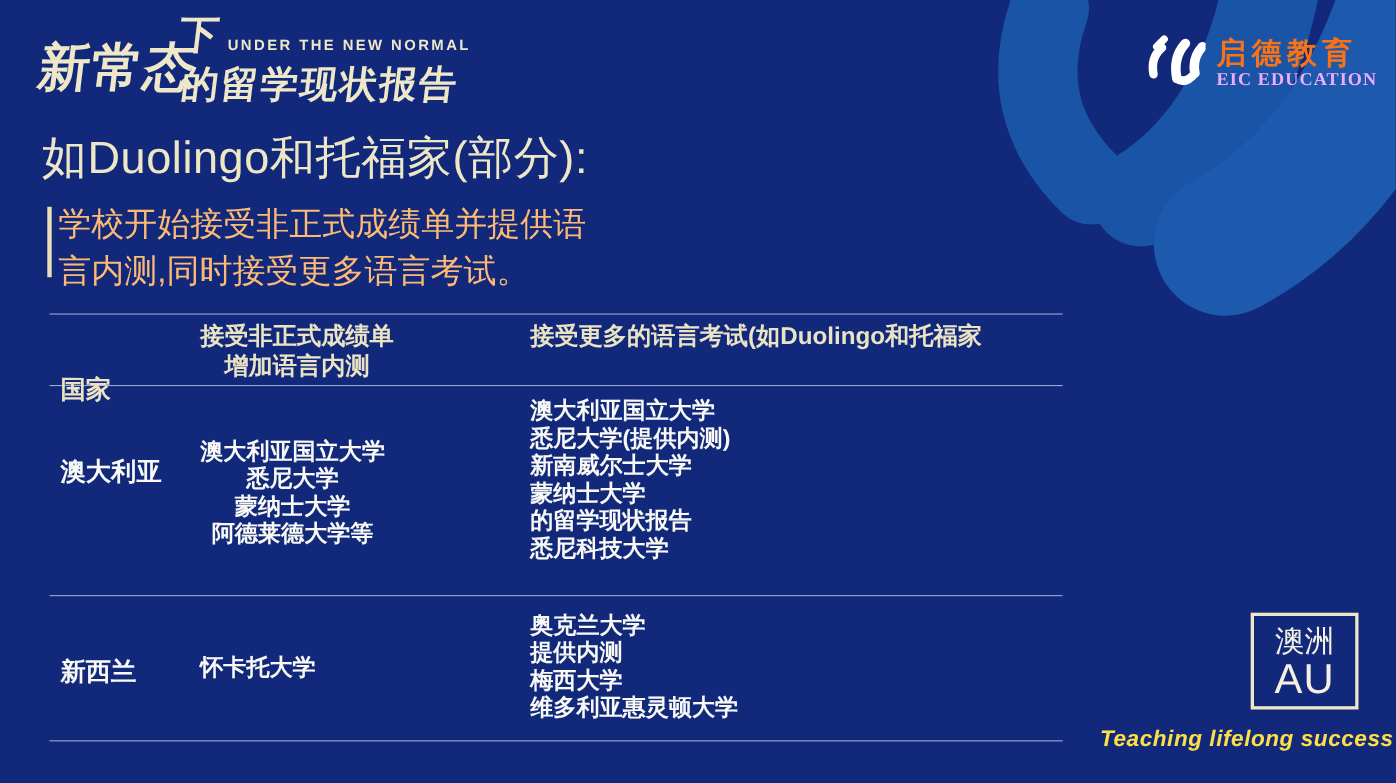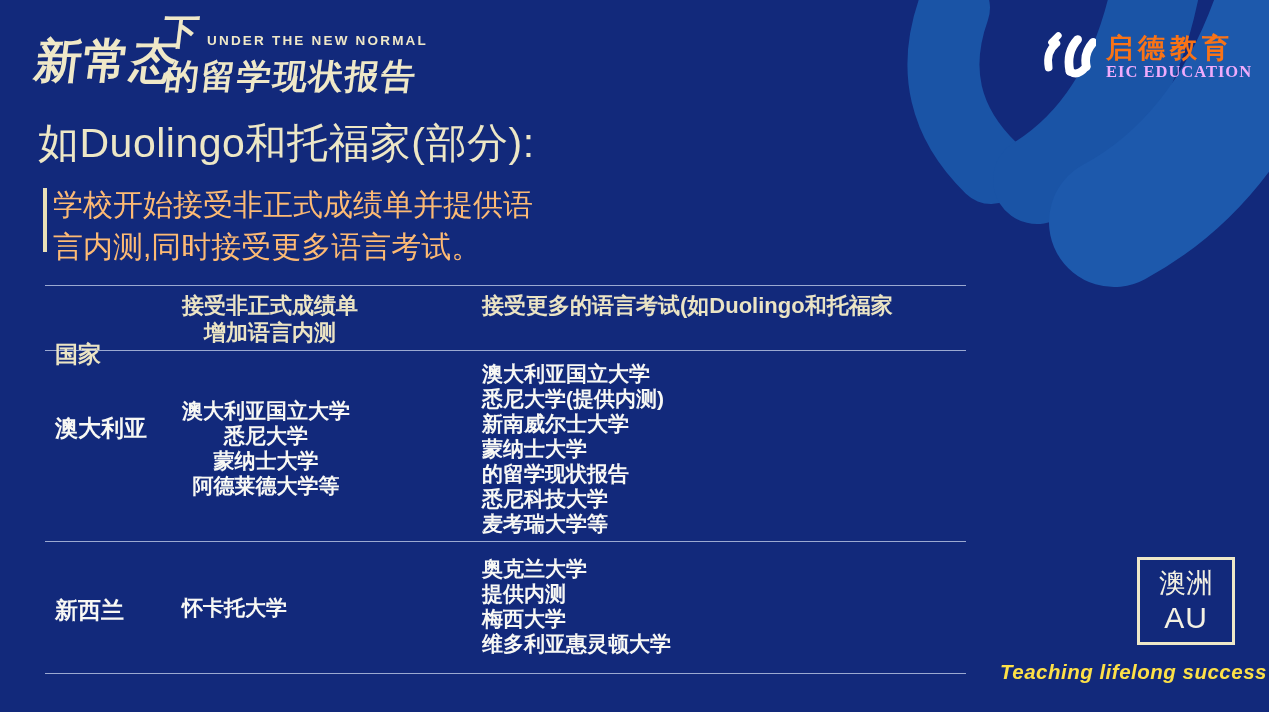--- a/index.html
+++ b/index.html
@@ -34,21 +34,21 @@
   .c3{left:482px;font-size:21px;line-height:25px;}
   .hdr.c2,.hdr.c3{font-size:22px;line-height:27px;}
   
   .au-badge{
     position:absolute;left:1137px;top:557px;width:98px;height:88px;
     border:3px solid #EEE8C8;box-sizing:border-box;
     display:flex;flex-direction:column;align-items:center;justify-content:center;
     color:#F4F1E2;
   }
   .au-cn{font-size:27px;line-height:33px;}
-  .au-code{font-size:30px;line-height:36px;letter-spacing:1px;}
+  .au-code{font-size:38px;line-height:36px;letter-spacing:1px;}
   
   .slogan{
     position:absolute;left:1000px;top:660px;width:240px;text-align:center;
     font-size:20.5px;font-weight:bold;font-style:italic;color:#fde047;letter-spacing:0.5px;
     white-space:nowrap;
   }
 </style>
 </head>
 <body>
 
@@ -113,21 +113,20 @@
         <div>蒙纳士大学</div>
         <div>阿德莱德大学等</div>
       </div>
       <div class="cell c3" style="top:361px;">
         <div>澳大利亚国立大学</div>
         <div>悉尼大学(提供内测)</div>
         <div>新南威尔士大学</div>
         <div>蒙纳士大学</div>
         <div>的留学现状报告</div>
         <div>悉尼科技大学</div>
-        <div>麦考瑞大学等</div>
       </div>
     </div>
 
     <div>
       <div class="cell c-country" style="top:595px;">新西兰</div>
       <div class="cell c2" style="top:595px;">
         <div>怀卡托大学</div>
       </div>
       <div class="cell c3" style="top:556px;">
         <div>奥克兰大学</div>

